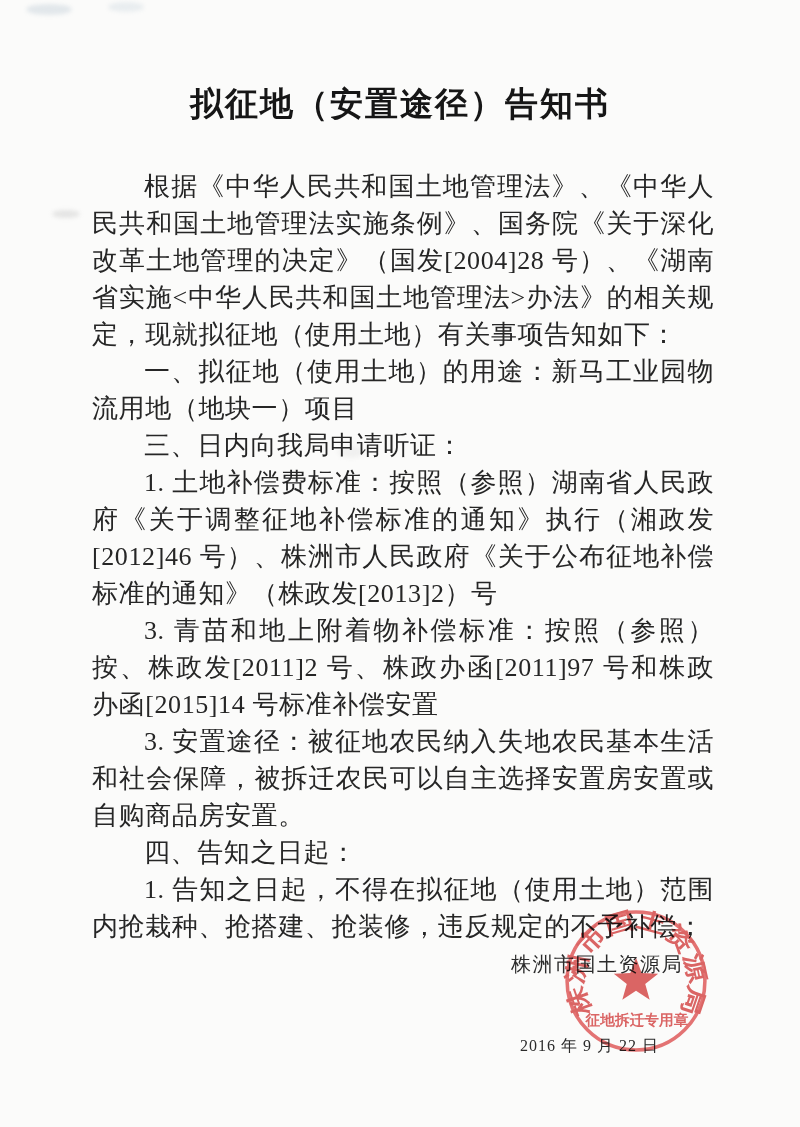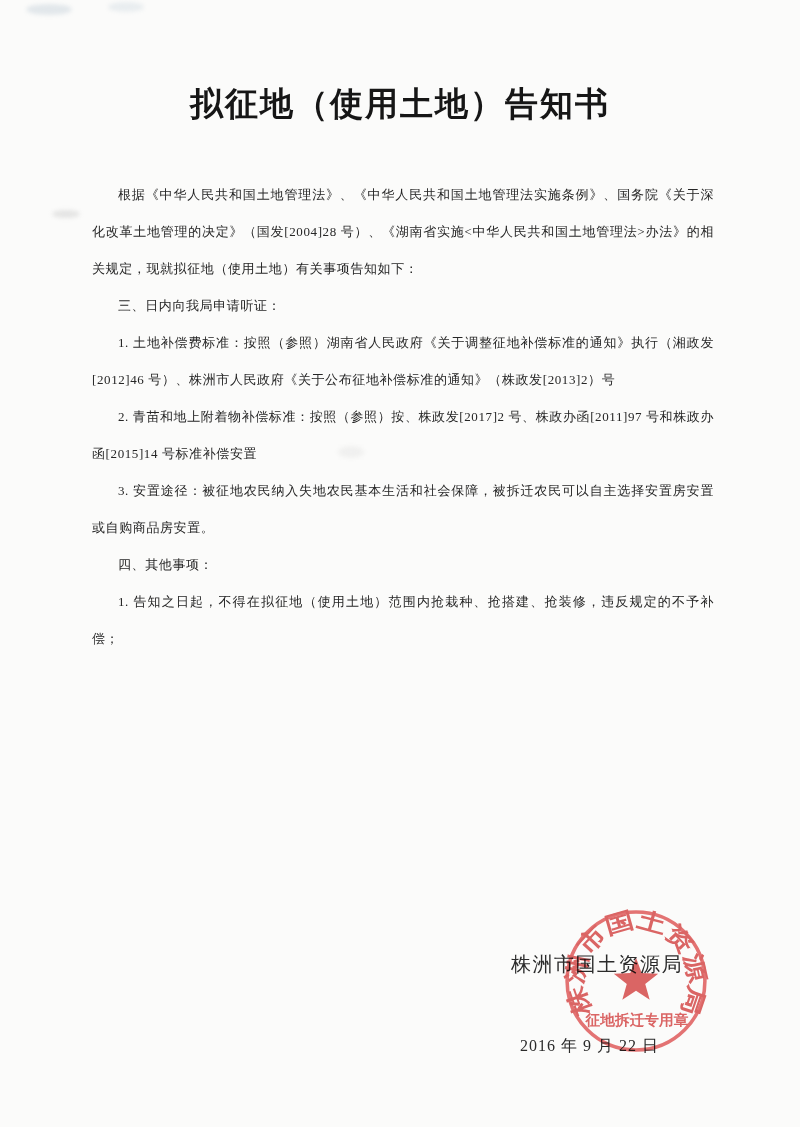--- a/index.html
+++ b/index.html
@@ -7,23 +7,22 @@
   .page{
     position:relative;width:800px;height:1127px;background:#fbfbfa;overflow:hidden;
     font-family:"Liberation Serif","DejaVu Serif",serif;color:#262626;
   }
   .title{
     position:absolute;top:82px;left:0;width:100%;margin:0;text-align:center;
     font-size:33px;font-weight:bold;letter-spacing:2px;color:#161616;
   }
   .body-text{
     position:absolute;left:92px;top:168px;width:622px;
-    font-size:13px;line-height:37px;letter-spacing:0.6px;
+    font-size:26px;line-height:37px;letter-spacing:0.6px;
     text-align:justify;
-    margin-top:8px;
   }
   .body-text p{margin:0;text-indent:2em;}
   .sig-agency{
     position:absolute;left:511px;top:951px;font-size:20px;letter-spacing:1.5px;color:#2b2b2b;
   }
   .sig-date{
     position:absolute;left:520px;top:1036px;font-size:16px;letter-spacing:1px;color:#2b2b2b;
   }
   .seal{
     position:absolute;left:560px;top:905px;width:152px;height:152px;
@@ -39,29 +38,30 @@
 </head>
 <body>
 
 <div class="page">
 
   <div class="smudge s1"></div>
   <div class="smudge s2"></div>
   <div class="smudge s3"></div>
   <div class="smudge s4"></div>
 
-  <h1 class="title">拟征地（使用土地）告知书</h1>
+  <h1 class="title">拟征地（安置途径）告知书</h1>
 
   <div class="body-text">
     <p>根据《中华人民共和国土地管理法》、《中华人民共和国土地管理法实施条例》、国务院《关于深化改革土地管理的决定》（国发[2004]28 号）、《湖南省实施&lt;中华人民共和国土地管理法&gt;办法》的相关规定，现就拟征地（使用土地）有关事项告知如下：</p>
+    <p>一、拟征地（使用土地）的用途：新马工业园物流用地（地块一）项目</p>
     <p>三、日内向我局申请听证：</p>
     <p>1. 土地补偿费标准：按照（参照）湖南省人民政府《关于调整征地补偿标准的通知》执行（湘政发[2012]46 号）、株洲市人民政府《关于公布征地补偿标准的通知》（株政发[2013]2）号</p>
-    <p>2. 青苗和地上附着物补偿标准：按照（参照）按、株政发[2017]2 号、株政办函[2011]97 号和株政办函[2015]14 号标准补偿安置</p>
+    <p>3. 青苗和地上附着物补偿标准：按照（参照）按、株政发[2011]2 号、株政办函[2011]97 号和株政办函[2015]14 号标准补偿安置</p>
     <p>3. 安置途径：被征地农民纳入失地农民基本生活和社会保障，被拆迁农民可以自主选择安置房安置或自购商品房安置。</p>
-    <p>四、其他事项：</p>
+    <p>四、告知之日起：</p>
     <p>1. 告知之日起，不得在拟征地（使用土地）范围内抢栽种、抢搭建、抢装修，违反规定的不予补偿；</p>
   </div>
 
   <div class="sig-agency">株洲市国土资源局</div>
   <div class="sig-date">2016 年 9 月 22 日</div>
 
   <svg class="seal" viewBox="0 0 150 150" xmlns="http://www.w3.org/2000/svg">
     <circle cx="75" cy="75" r="68" fill="none" stroke-width="3.5" stroke="#e35d5d"></circle>
     <path id="sealArc" d="M 32.4 104.8 A 52 52 0 1 1 117.6 104.8" fill="none"></path>
     <text font-size="23" font-weight="bold" fill="#d94b4b">

